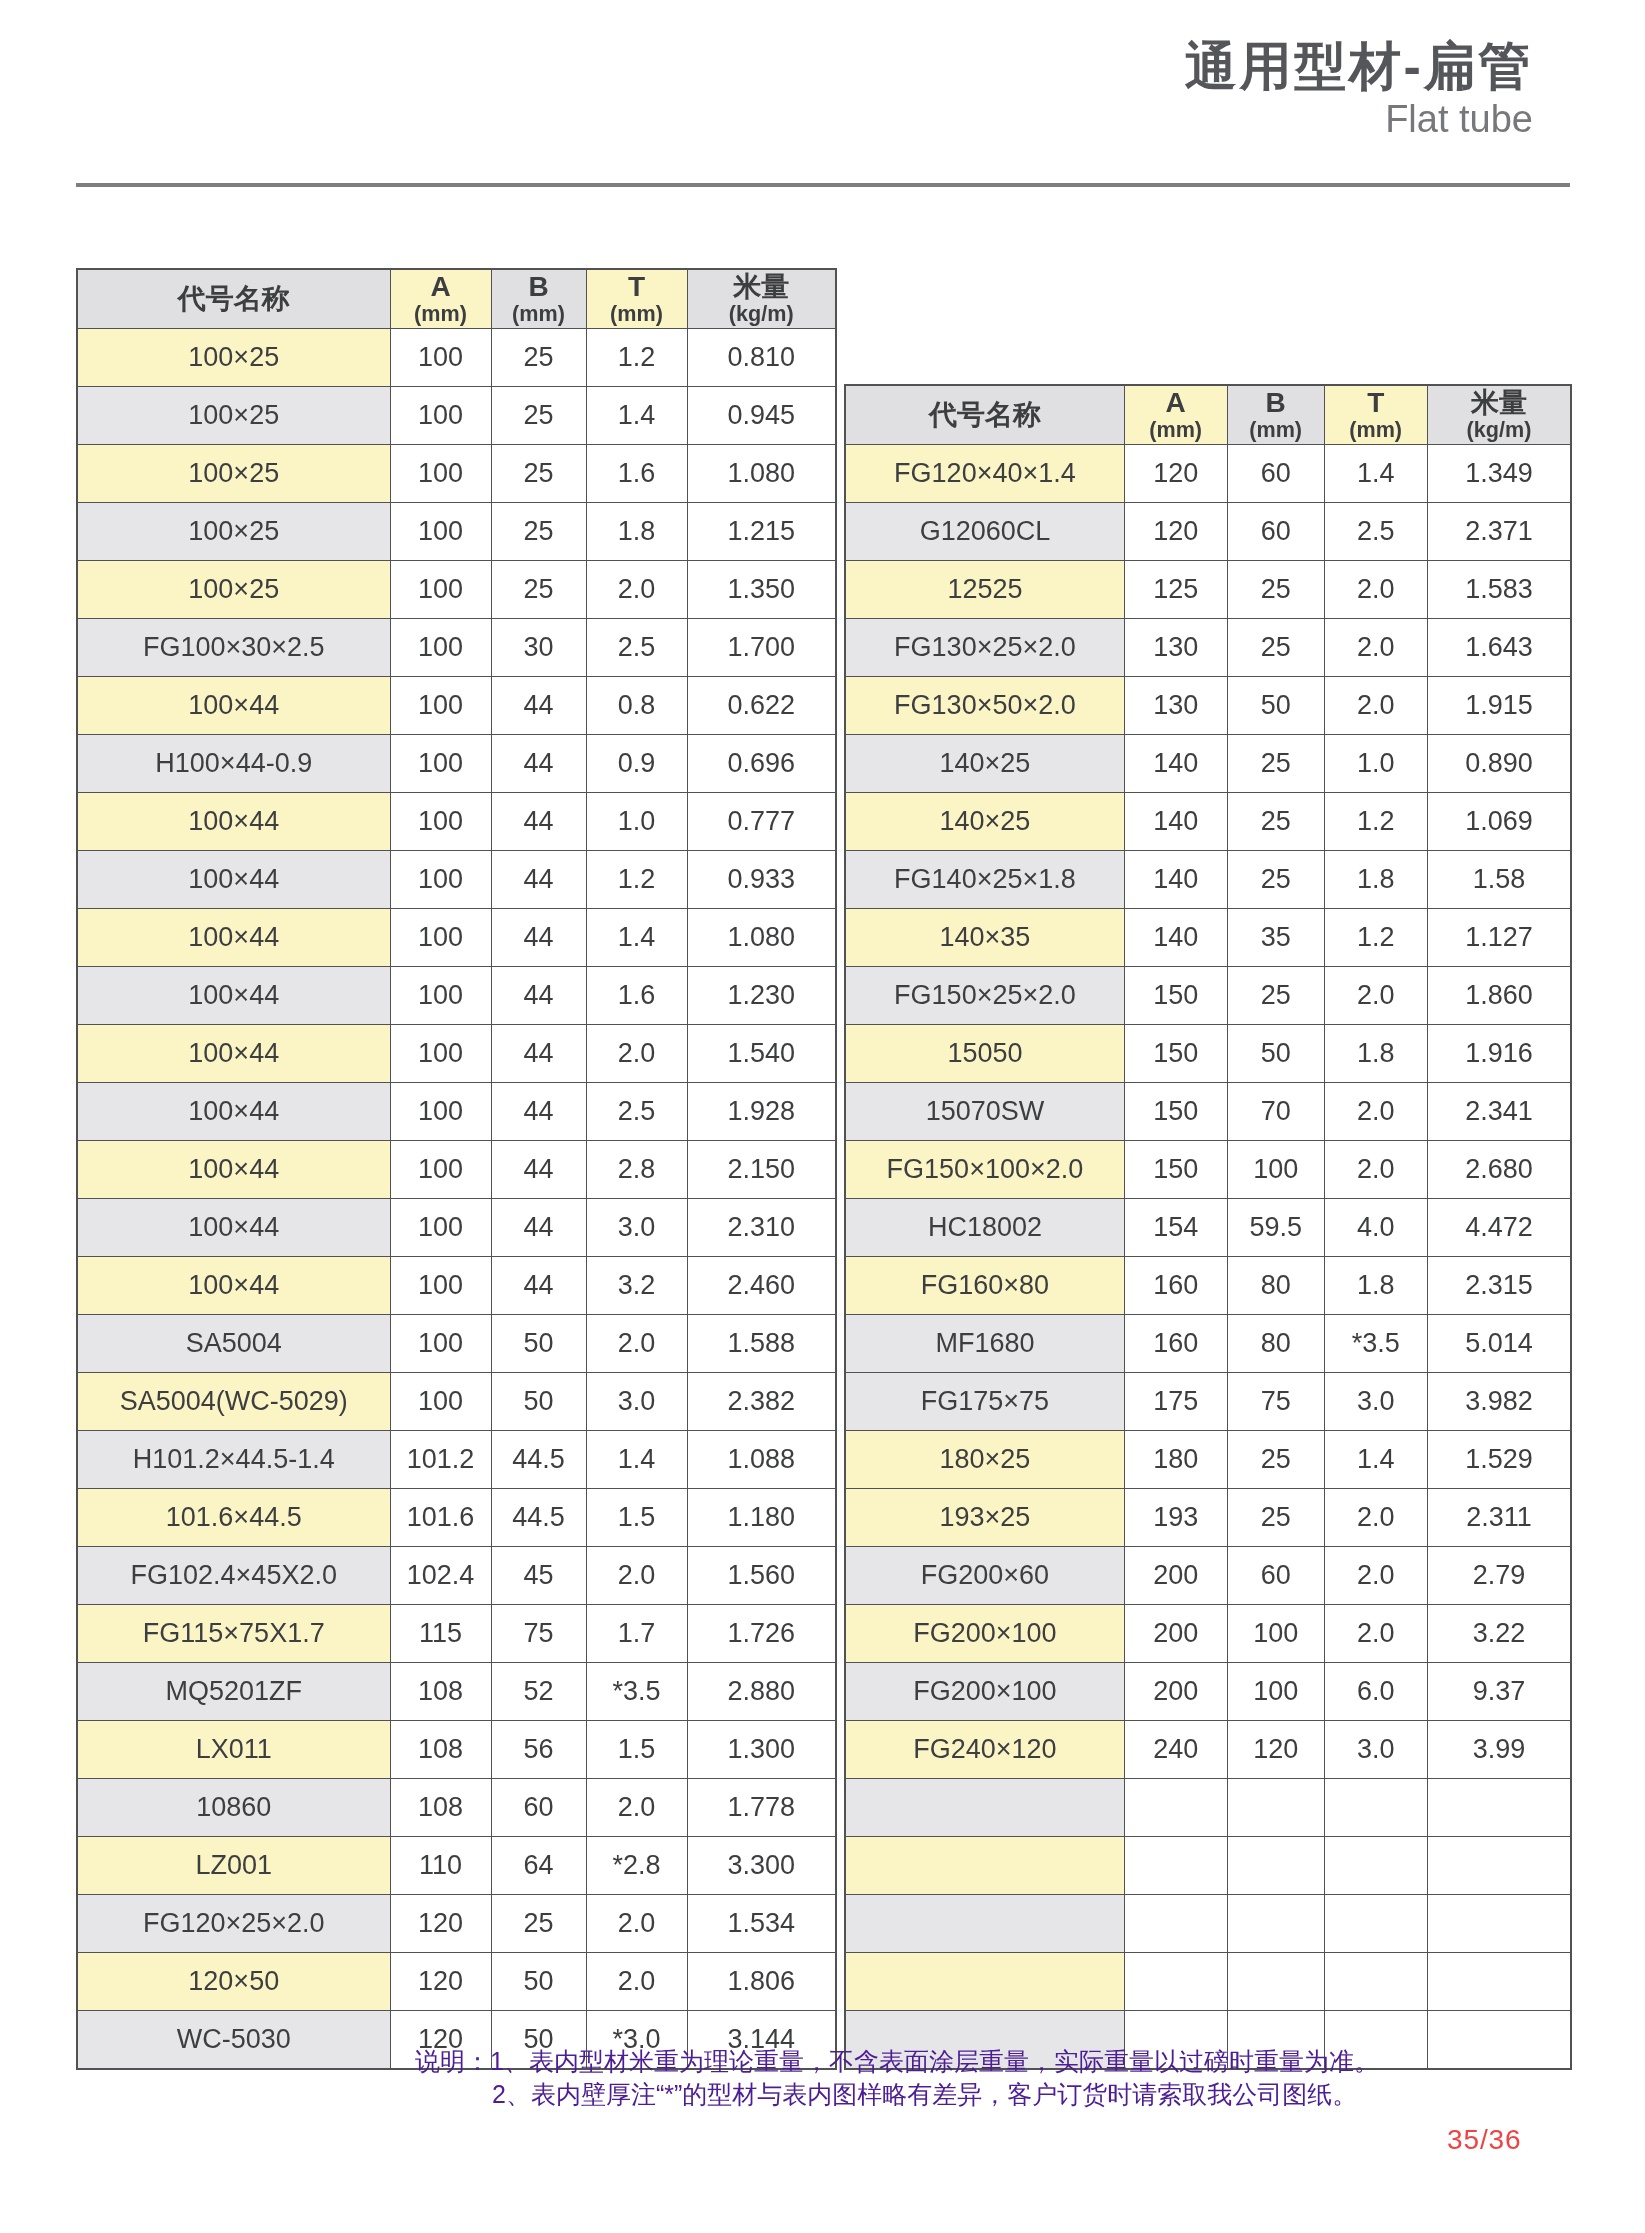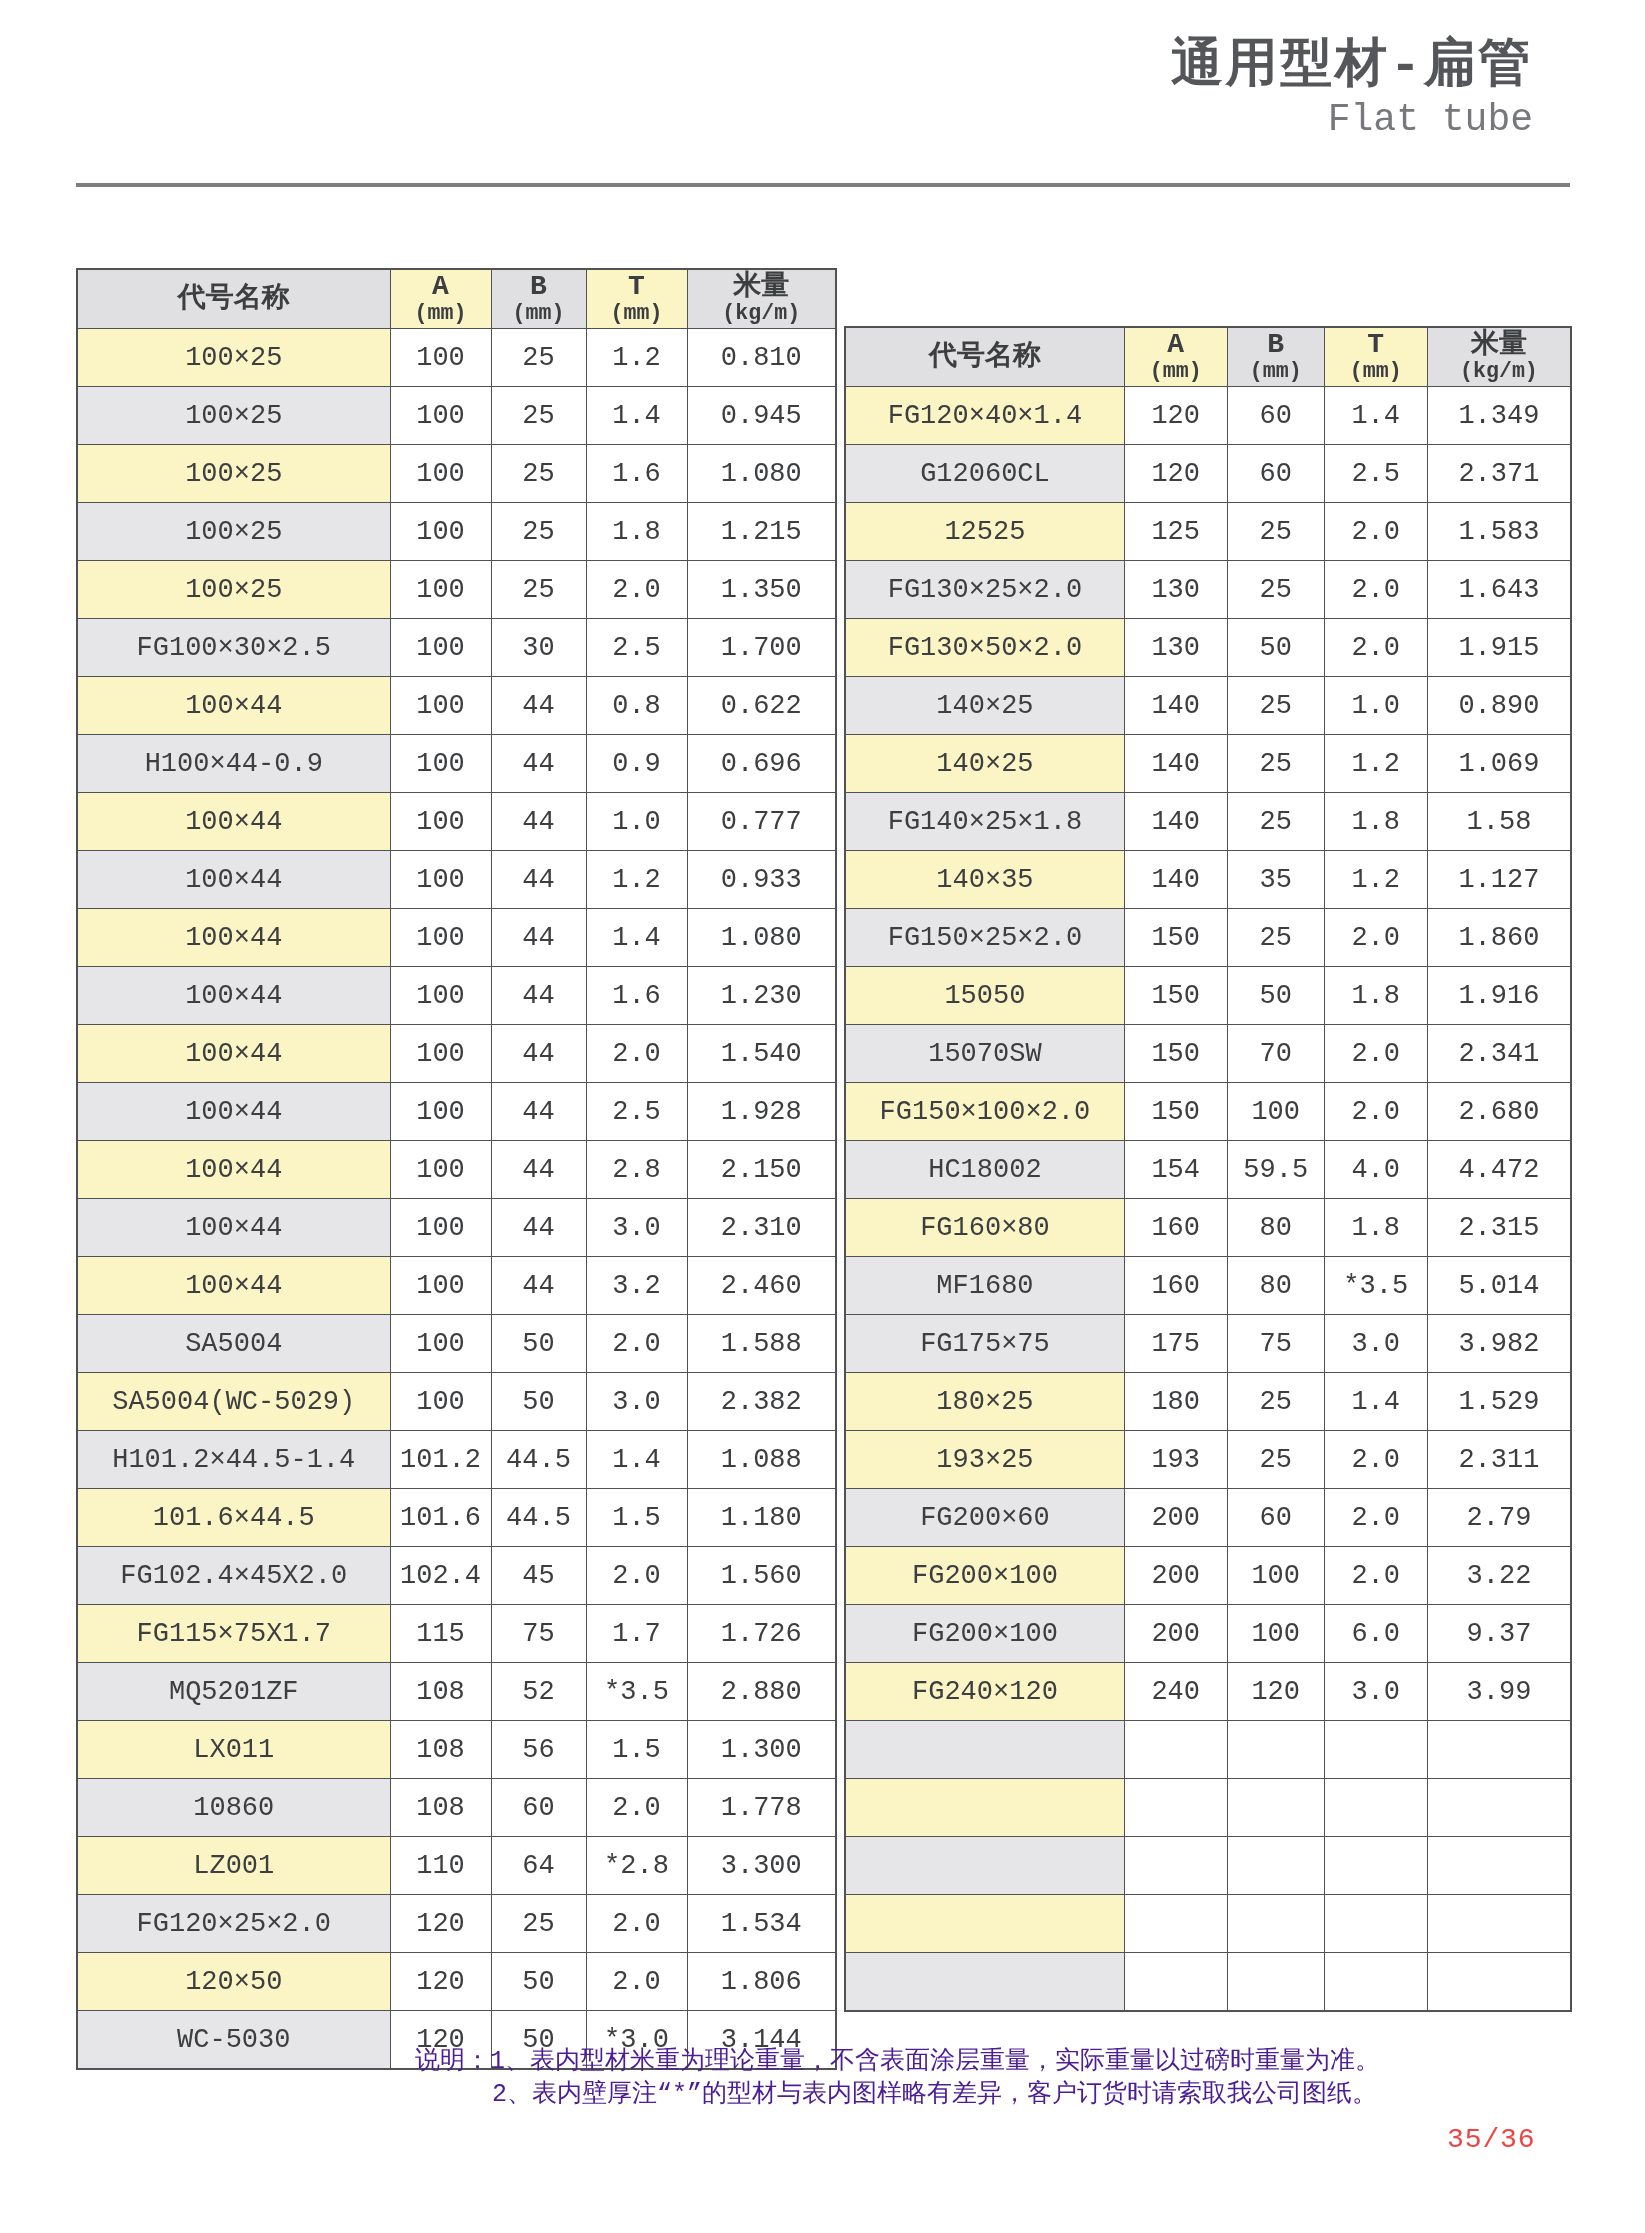--- a/index.html
+++ b/index.html
@@ -1,27 +1,27 @@
 <!DOCTYPE html>
 <html style="font-size:14.4px"><head>
 <meta charset="utf-8">
 <style>
   html,body { margin:0; padding:0; background:#ffffff; }
   .page {
     position:relative; width:1610px; height:2233px; background:#ffffff;
-    font-family:Liberation Mono, monospace; overflow:hidden;border-radius:19px;
+    font-family:Liberation Sans, sans-serif; overflow:hidden;border-radius:19px;
     --yellow:#FBF5C6; --gray:#E6E6E8; --hgray:#E0E0E2; --border:#515254;
     --title:#55565A; --subtitle:#77787B; --text:#3D3E40;
   }
   .title-block { position:absolute; top:38px; right:77px; text-align:right; }
   .title-zh { font-size:52px; font-weight:bold; color:var(--title); letter-spacing:2.7px; line-height:1.1; }
   .title-en { font-size:38px; color:var(--subtitle); margin-top:3.6px; line-height:1.1; }
   .rule { position:absolute; top:183px; left:76px; width:1494px; height:3.6px; background:#7D7E80; }
 
-  .tables { position:absolute; left:76px; top:268px; display:flex; gap:7.2px; align-items:center; }
+  .tables { position:absolute; left:76px; top:268px; display:flex; gap:7.2px; align-items:flex-end; }
   table.spec { border-collapse:collapse; table-layout:fixed; border:2.7px solid var(--border); }
   table.spec th, table.spec td { border:1.8px solid var(--border); padding:0; }
   table.spec th { height:58px; vertical-align:middle; text-align:center; }
   table.spec td { height:57px; text-align:center; font-size:27px; color:var(--text); background:#ffffff; }
   td.name.y { background:var(--yellow); }
   td.name.g { background:var(--gray); }
   th.hg { background:var(--hgray); }
   th.hy { background:var(--yellow); }
   .h-label { font-size:28px; color:var(--text); line-height:1.08; }
   .h-unit  { font-size:21.6px; color:var(--text); line-height:1.08; }

